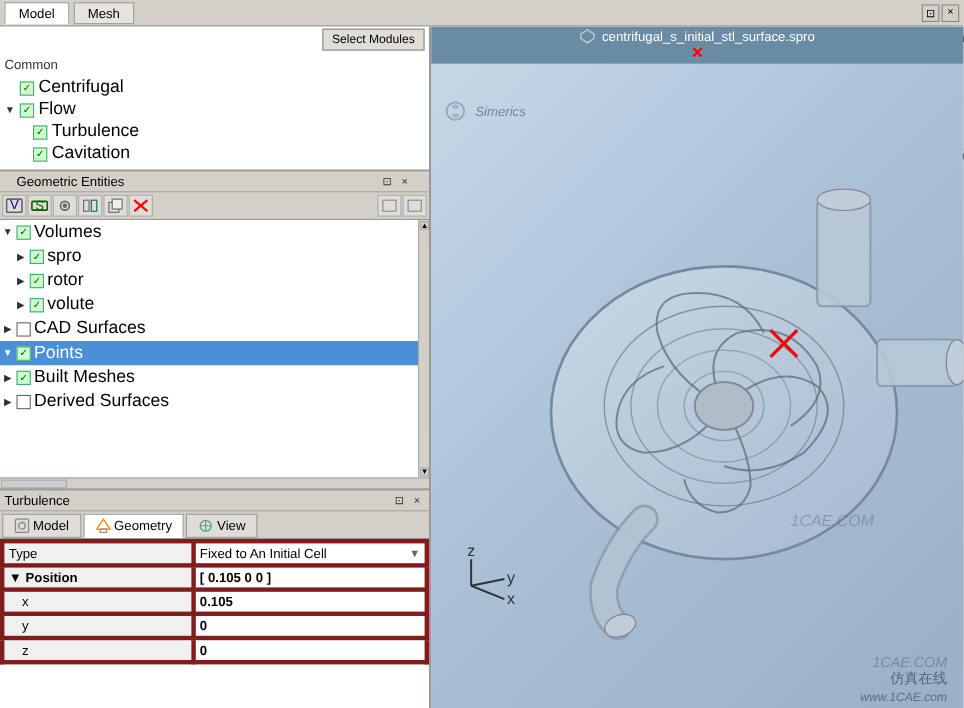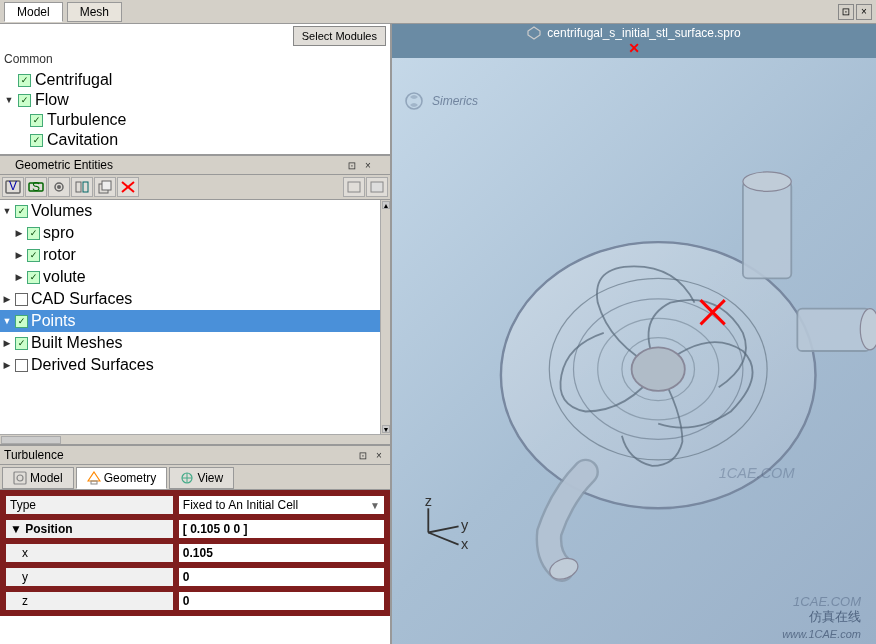--- a/index.html
+++ b/index.html
@@ -43,21 +43,21 @@
     .blue-checkbox::after { content: '✓'; font-size: 9px; color: #040; }
 
     
     .props-panel { height: 200px; border-top: 2px solid #999; display: flex; flex-direction: column; }
     .props-header { background: #d4d0c8; border-bottom: 1px solid #999; padding: 2px 4px; display: flex; align-items: center; justify-content: space-between; }
     .props-tabs { display: flex; background: #d4d0c8; border-bottom: 1px solid #999; padding: 2px 2px 0; gap: 2px; }
     .props-tab { padding: 3px 10px; border: 1px solid #999; background: #e0ddd8; cursor: pointer; display: flex; align-items: center; gap: 4px; }
     .props-tab.active { background: #fff; border-bottom: 1px solid #fff; }
     .props-content { flex: 1; background: #fff; overflow: auto; }
     .props-table { width: 100%; border-collapse: collapse; }
-    .props-table td { border: 6px solid #7f1d1d; padding: 2px 4px; font-size: 12px; vertical-align: middle; }
+    .props-table td { border: 4px solid #7f1d1d; padding: 2px 4px; font-size: 12px; vertical-align: middle; }
     .props-table .prop-name { background: #f0f0f0; width: 45%; }
     .props-table .prop-value { font-weight: bold; }
     .prop-section { background: #f0f0f0; font-weight: bold; }
     .dropdown-cell { display: flex; align-items: center; justify-content: space-between; }
     .dropdown-arrow { font-size: 10px; color: #666; }
 
     
     .viewport { flex: 1; background: #b8ccd8; display: flex; flex-direction: column; position: relative; overflow: hidden; }
     .viewport-titlebar { background: #6a8ba4; color: #fff; padding: 2px 6px; display: flex; align-items: center; justify-content: space-between; font-size: 12px; min-height: 20px; flex-direction: column; }
     .viewport-close { color: red; font-weight: bold; cursor: pointer; font-size: 14px; }

